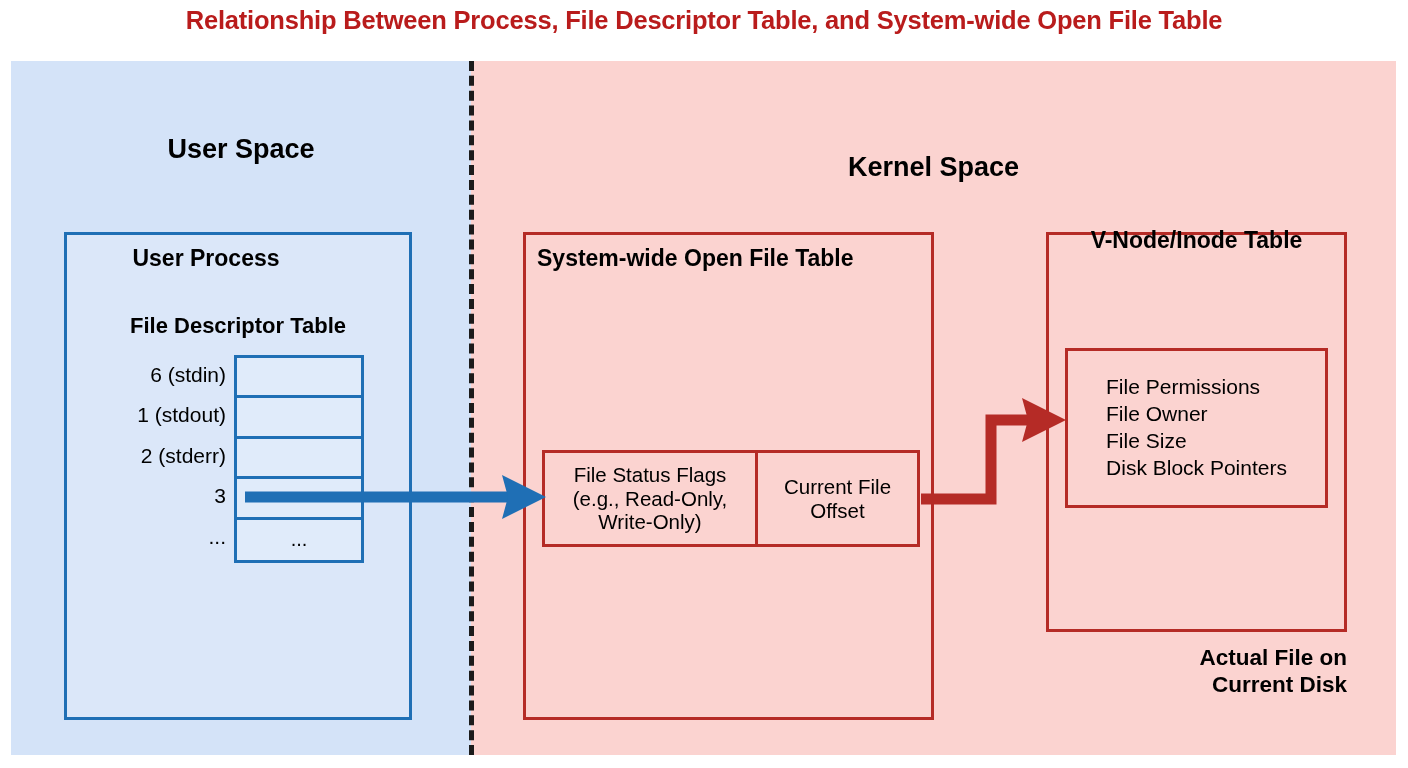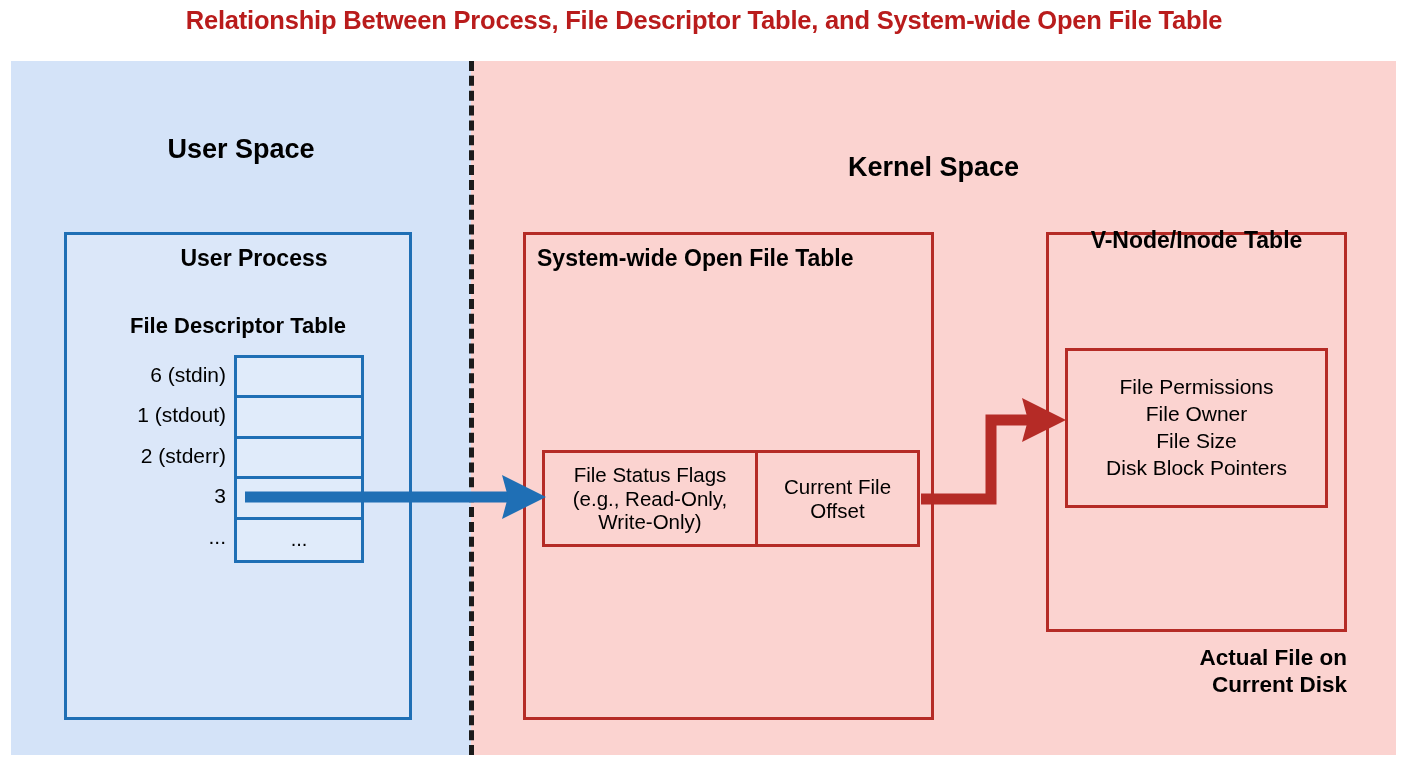--- a/index.html
+++ b/index.html
@@ -101,21 +101,20 @@
     height: 488px;
   }
   #user-process-label {
     position: absolute;
     left: 64px;
     top: 245px;
     width: 284px;
     text-align: center;
     font-weight: bold;
     font-size: 23px;
-    padding-left: 48px;
   }
   #fd-table-label {
     position: absolute;
     left: 64px;
     top: 313px;
     width: 348px;
     text-align: center;
     font-weight: bold;
     font-size: 22px;
   }
@@ -216,21 +215,21 @@
   #vnode-inner {
     left: 1065px;
     top: 348px;
     width: 263px;
     height: 160px;
     display: flex;
     align-items: center;
     justify-content: center;
   }
   #vnode-inner-text {
-    text-align: center;
+    text-align: left;
     font-size: 21px;
     line-height: 1.28;
   }
   #disk-caption {
     position: absolute;
     left: 1046px;
     top: 644px;
     width: 301px;
     text-align: right;
     font-weight: bold;

